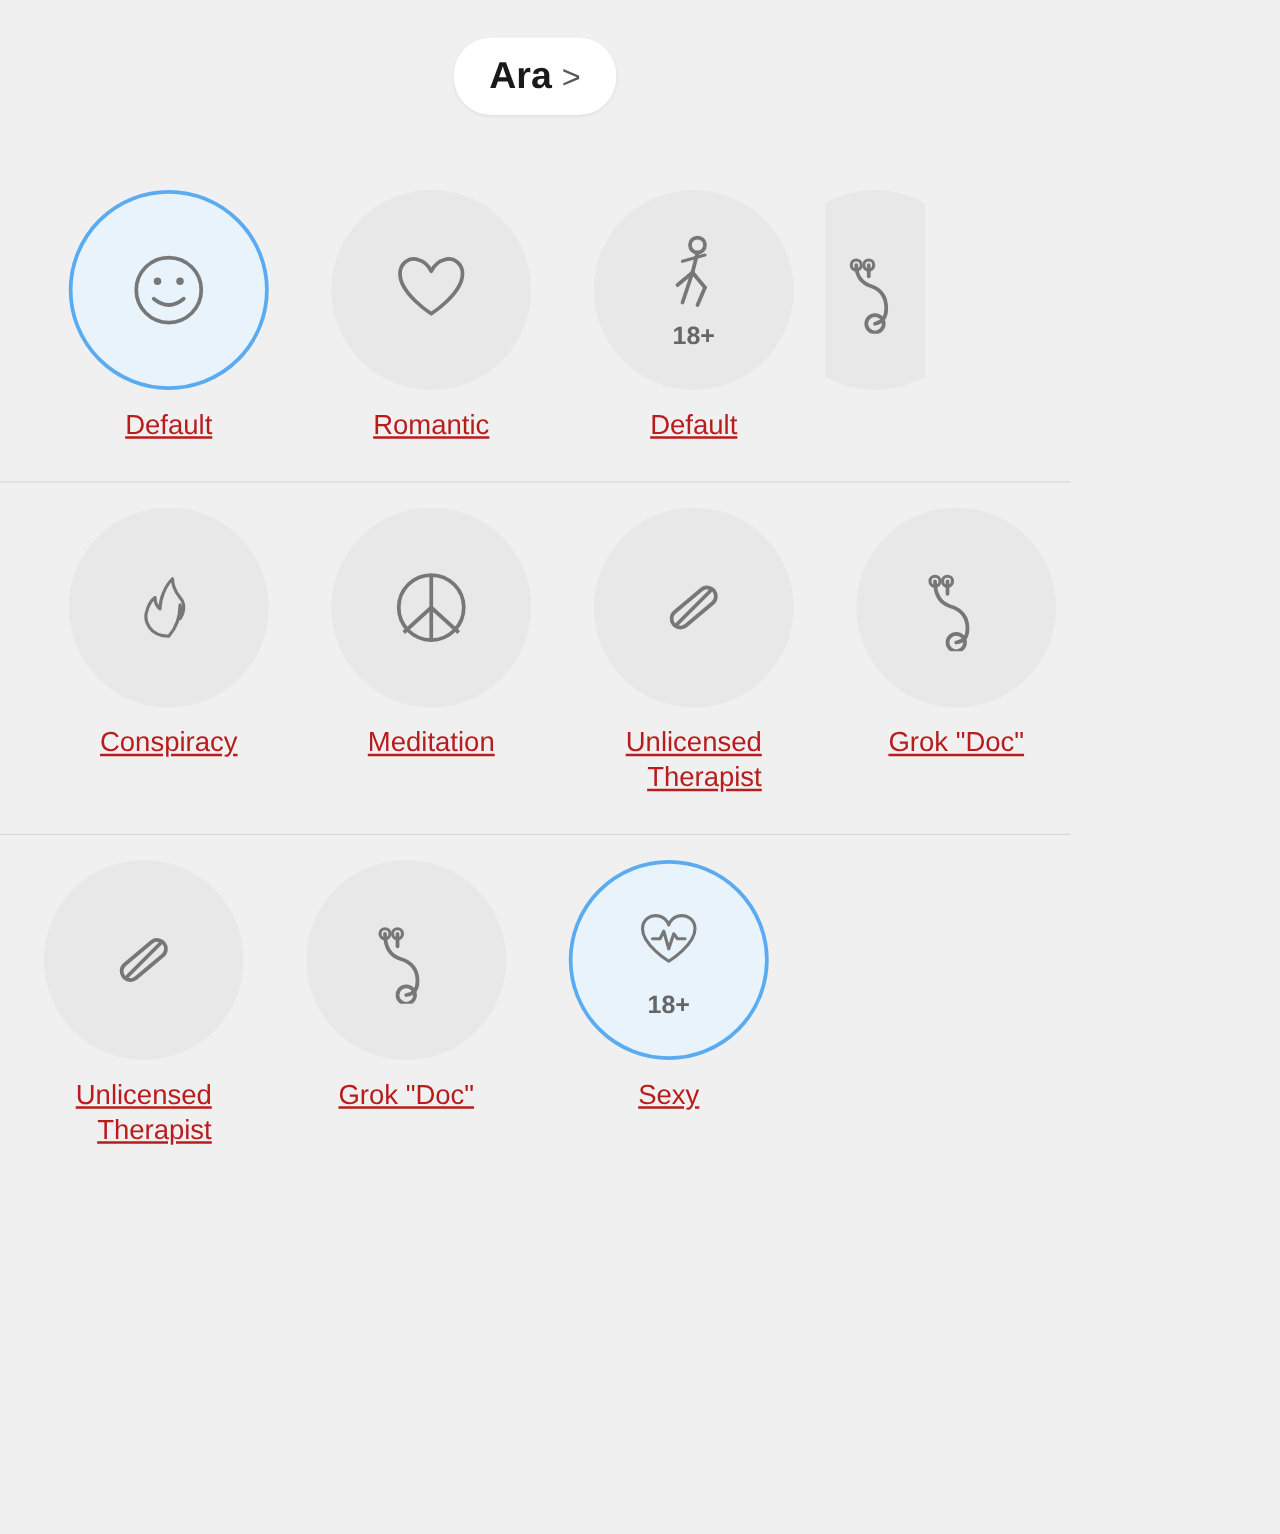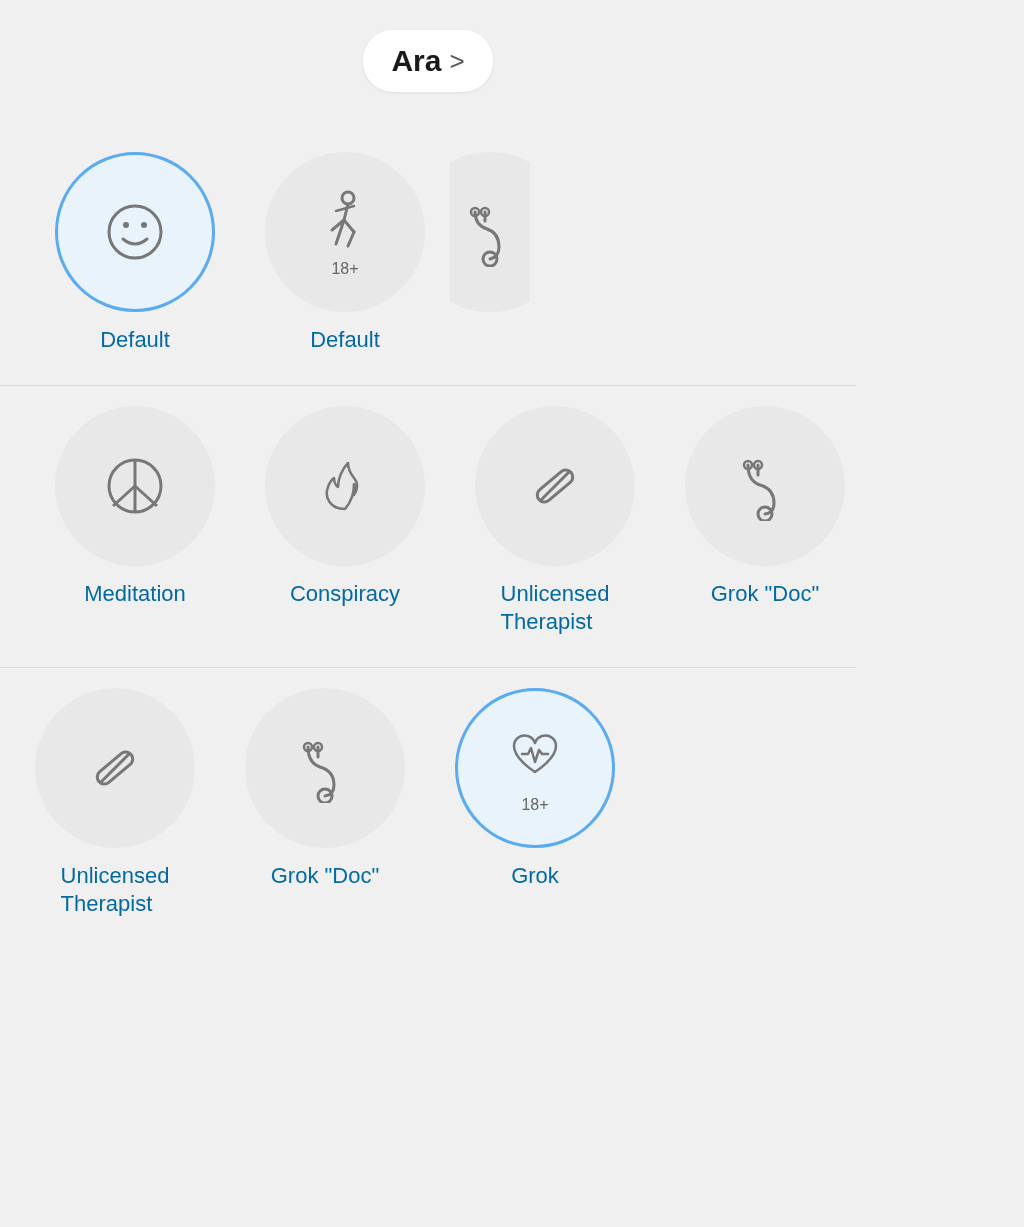--- a/index.html
+++ b/index.html
@@ -90,32 +90,33 @@
       position: relative;
       border: 3px solid transparent;
     }
 
     .circle.selected {
       background: #e8f3fc;
       border: 3px solid #5aabef;
     }
 
     .circle .badge-18 {
-      font-size: 16px;
+      font-size: 20px;
       color: #666;
       margin-top: 4px;
-      font-weight: 400;
+      font-weight: 700;
     }
 
     .mode-label {
       font-size: 22px;
       font-weight: 500;
-      color: #0369a1;
-      text-align: left;
+      color: #b91c1c;
+      text-align: right;
       line-height: 1.3;
+      text-decoration: underline;
     }
 
     
     svg {
       width: 70px;
       height: 70px;
     }
 
     .row3-items {
       display: flex;
@@ -145,20 +146,28 @@
             <circle cx="35" cy="35" r="26" fill="none" stroke="#777" stroke-width="3"></circle>
             <circle cx="26" cy="28" r="3" fill="#777"></circle>
             <circle cx="44" cy="28" r="3" fill="#777"></circle>
             <path d="M23 42 Q35 52 47 42" fill="none" stroke="#777" stroke-width="3" stroke-linecap="round"></path>
           </svg>
         </div>
         <span class="mode-label">Default</span>
       </div>
 
 
+      <div class="mode-item">
+        <div class="circle">
+          <svg viewBox="0 0 70 70">
+            <path d="M35 54 C35 54 10 38 10 22 C10 14 17 8 25 11 C29 12 33 16 35 20 C37 16 41 12 45 11 C53 8 60 14 60 22 C60 38 35 54 35 54Z" fill="none" stroke="#777" stroke-width="3" stroke-linejoin="round"></path>
+          </svg>
+        </div>
+        <span class="mode-label">Romantic</span>
+      </div>
 
       <div class="mode-item">
         <div class="circle">
           <svg viewBox="0 0 70 70">
             <circle cx="38" cy="12" r="6" fill="none" stroke="#777" stroke-width="3"></circle>
             <line x1="38" y1="18" x2="34" y2="34" stroke="#777" stroke-width="3" stroke-linecap="round"></line>
             <line x1="34" y1="34" x2="22" y2="44" stroke="#777" stroke-width="3" stroke-linecap="round"></line>
             <line x1="34" y1="34" x2="44" y2="46" stroke="#777" stroke-width="3" stroke-linecap="round"></line>
             <line x1="44" y1="46" x2="38" y2="60" stroke="#777" stroke-width="3" stroke-linecap="round"></line>
             <line x1="34" y1="34" x2="26" y2="58" stroke="#777" stroke-width="3" stroke-linecap="round"></line>
@@ -184,36 +193,36 @@
     </div>
     <div class="divider"></div>
   </div>
 
   <div class="row-section">
     <div class="row-scroll">
 
       <div class="mode-item">
         <div class="circle">
           <svg viewBox="0 0 70 70">
+            <path d="M35 58 C20 58 14 46 18 36 C20 30 24 27 24 27 C24 34 28 36 28 36 C28 28 32 18 38 12 C38 22 44 26 46 30 C48 34 47 40 44 44 C46 40 46 36 44 33 C44 42 42 50 35 58Z" fill="none" stroke="#777" stroke-width="2.5" stroke-linejoin="round"></path>
+          </svg>
+        </div>
+        <span class="mode-label">Conspiracy</span>
+      </div>
+
+      <div class="mode-item">
+        <div class="circle">
+          <svg viewBox="0 0 70 70">
             <circle cx="35" cy="35" r="26" fill="none" stroke="#777" stroke-width="3"></circle>
             <line x1="35" y1="9" x2="35" y2="61" stroke="#777" stroke-width="3"></line>
             <line x1="35" y1="35" x2="13" y2="55" stroke="#777" stroke-width="3"></line>
             <line x1="35" y1="35" x2="57" y2="55" stroke="#777" stroke-width="3"></line>
           </svg>
         </div>
         <span class="mode-label">Meditation</span>
-      </div>
-
-      <div class="mode-item">
-        <div class="circle">
-          <svg viewBox="0 0 70 70">
-            <path d="M35 58 C20 58 14 46 18 36 C20 30 24 27 24 27 C24 34 28 36 28 36 C28 28 32 18 38 12 C38 22 44 26 46 30 C48 34 47 40 44 44 C46 40 46 36 44 33 C44 42 42 50 35 58Z" fill="none" stroke="#777" stroke-width="2.5" stroke-linejoin="round"></path>
-          </svg>
-        </div>
-        <span class="mode-label">Conspiracy</span>
       </div>
 
       <div class="mode-item">
         <div class="circle">
           <svg viewBox="0 0 70 70">
             <rect x="14" y="28" width="42" height="14" rx="7" fill="none" stroke="#777" stroke-width="3" transform="rotate(-40 35 35)"></rect>
             <line x1="21" y1="49" x2="49" y2="21" stroke="#777" stroke-width="3" stroke-linecap="round"></line>
           </svg>
         </div>
         <span class="mode-label">Unlicensed<br>Therapist</span>
@@ -275,20 +284,20 @@
       </div>
 
       <div class="mode-item">
         <div class="circle selected">
           <svg viewBox="0 0 70 70">
             <path d="M35 50 C35 50 14 37 14 24 C14 17 20 12 28 14 C31 15 34 18 35 21 C36 18 39 15 42 14 C50 12 56 17 56 24 C56 37 35 50 35 50Z" fill="none" stroke="#777" stroke-width="2.5" stroke-linejoin="round"></path>
             <polyline points="22,32 28,32 31,26 35,40 39,28 42,32 48,32" fill="none" stroke="#777" stroke-width="2.5" stroke-linecap="round" stroke-linejoin="round"></polyline>
           </svg>
           <span class="badge-18">18+</span>
         </div>
-        <span class="mode-label">Grok</span>
+        <span class="mode-label">Sexy</span>
       </div>
 
 
     </div>
   </div>
 
 </div>
 
 </body></html>

